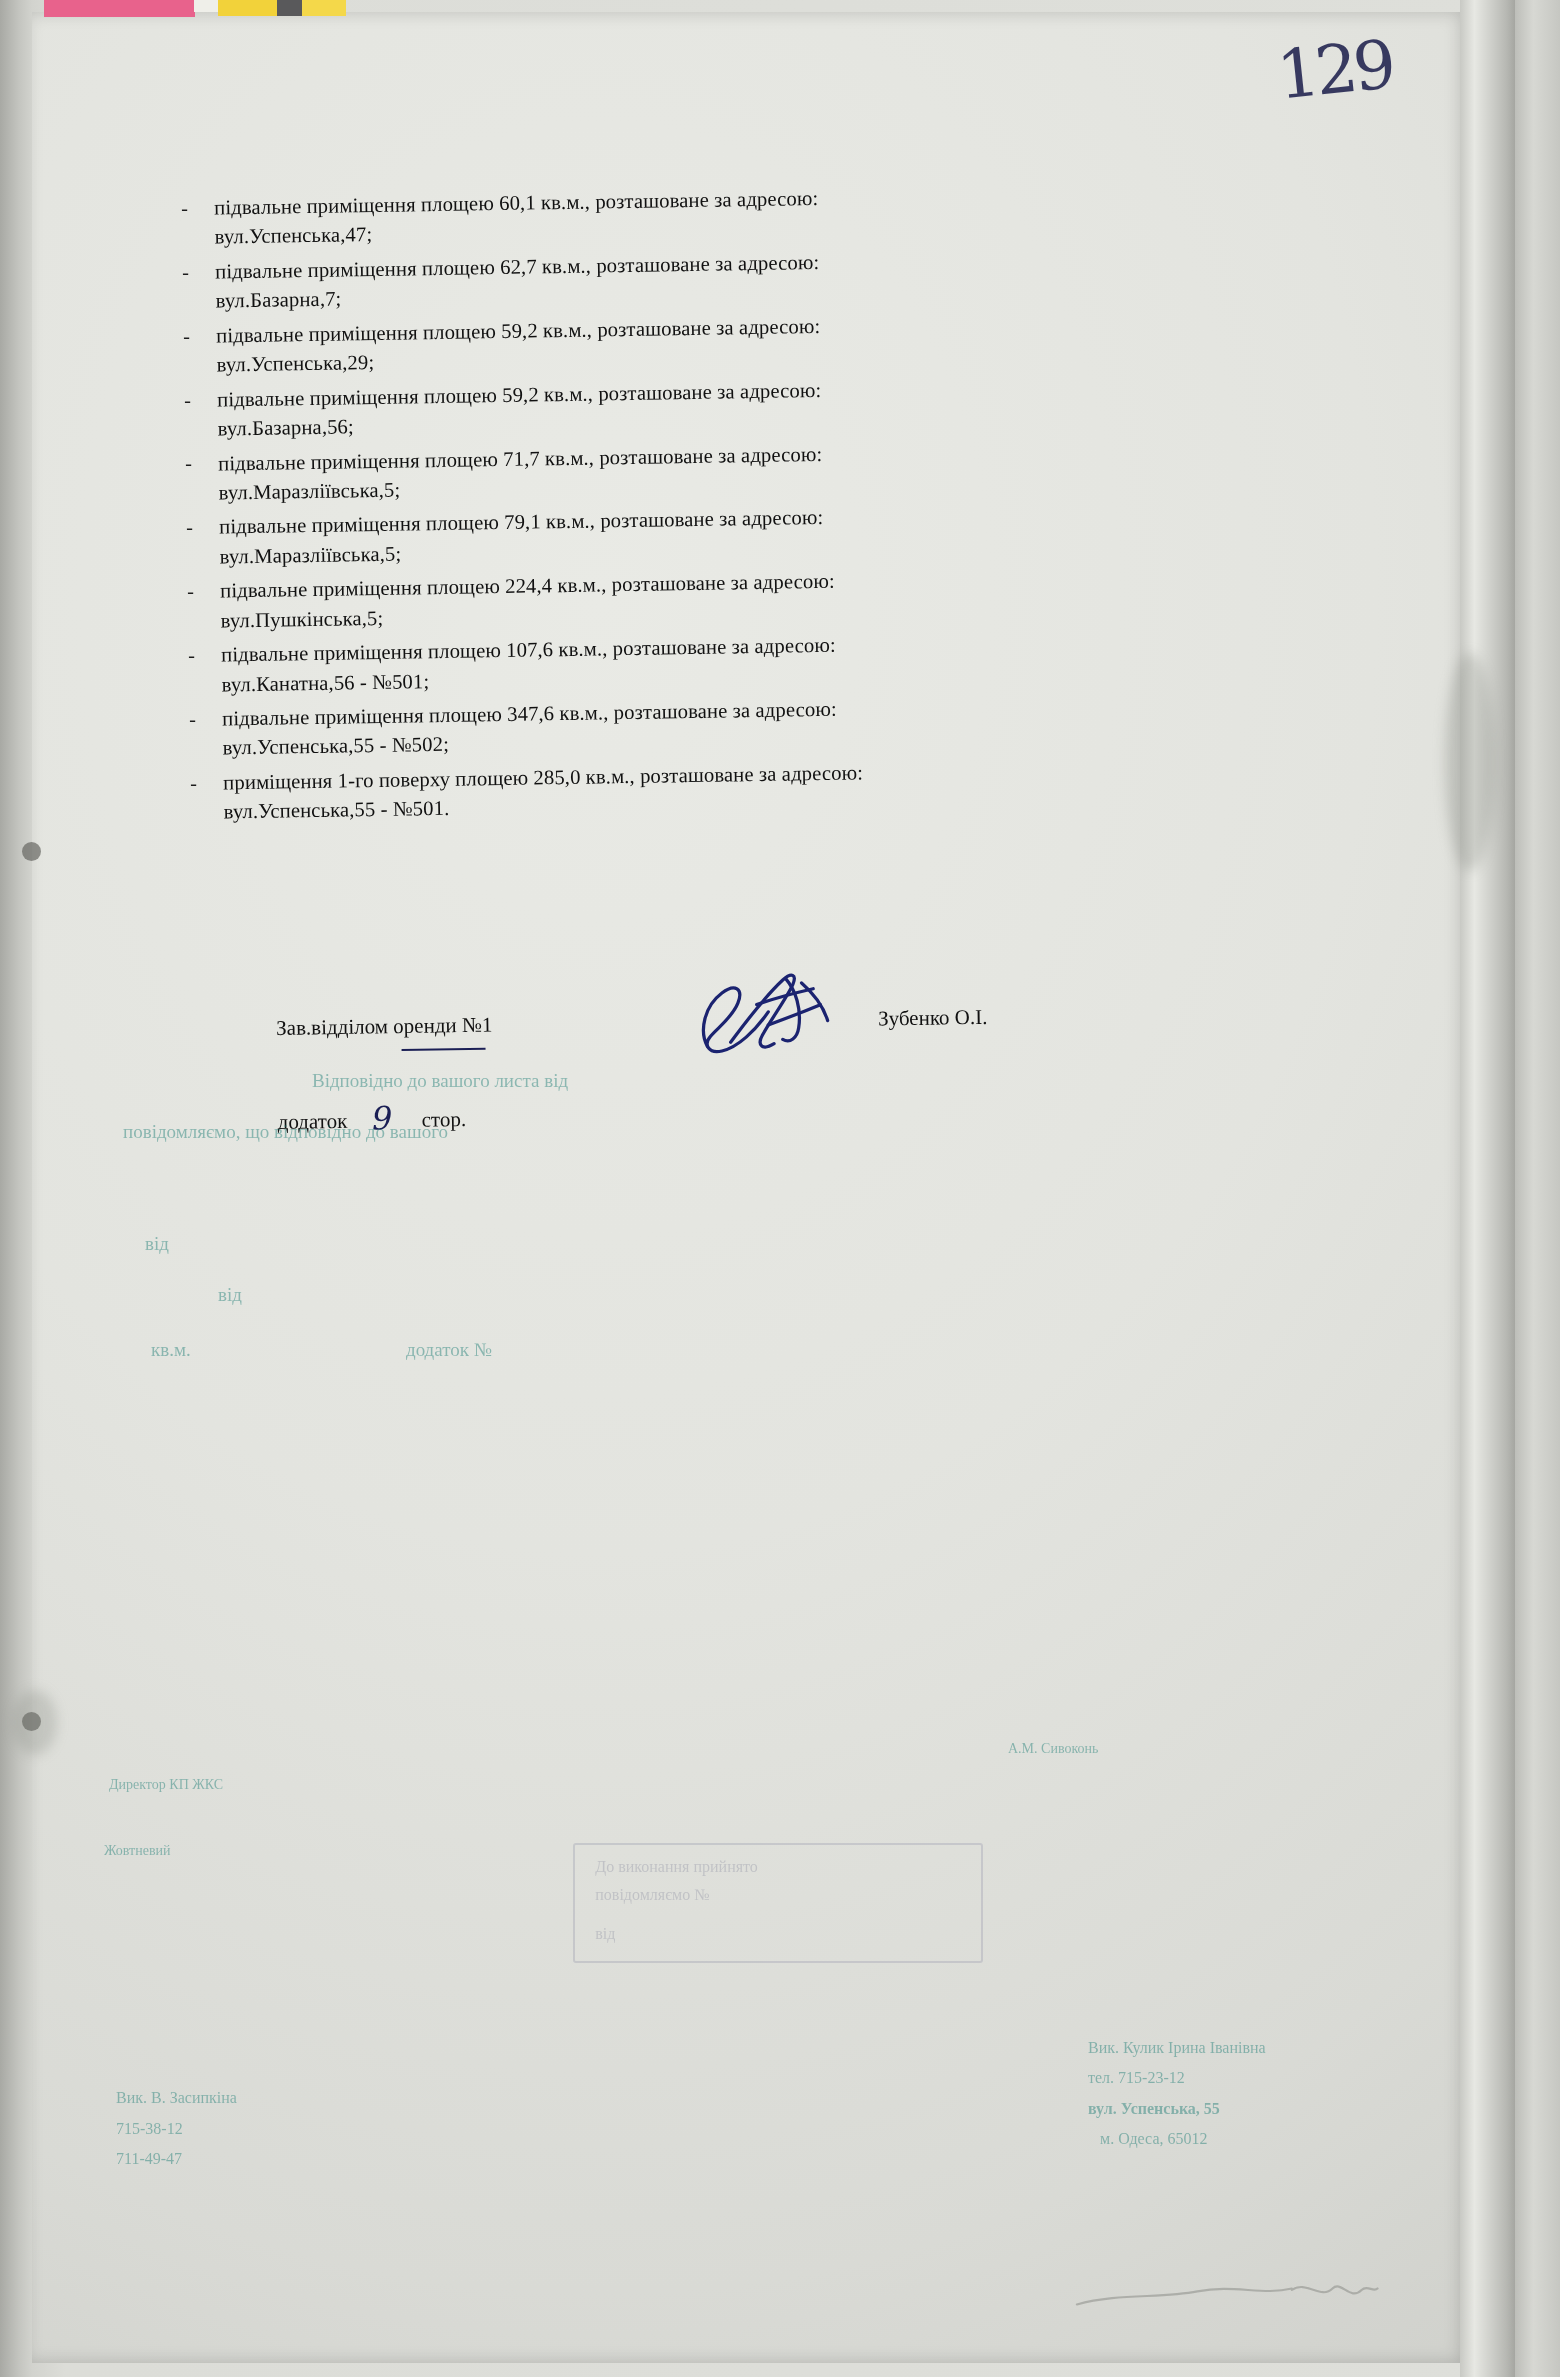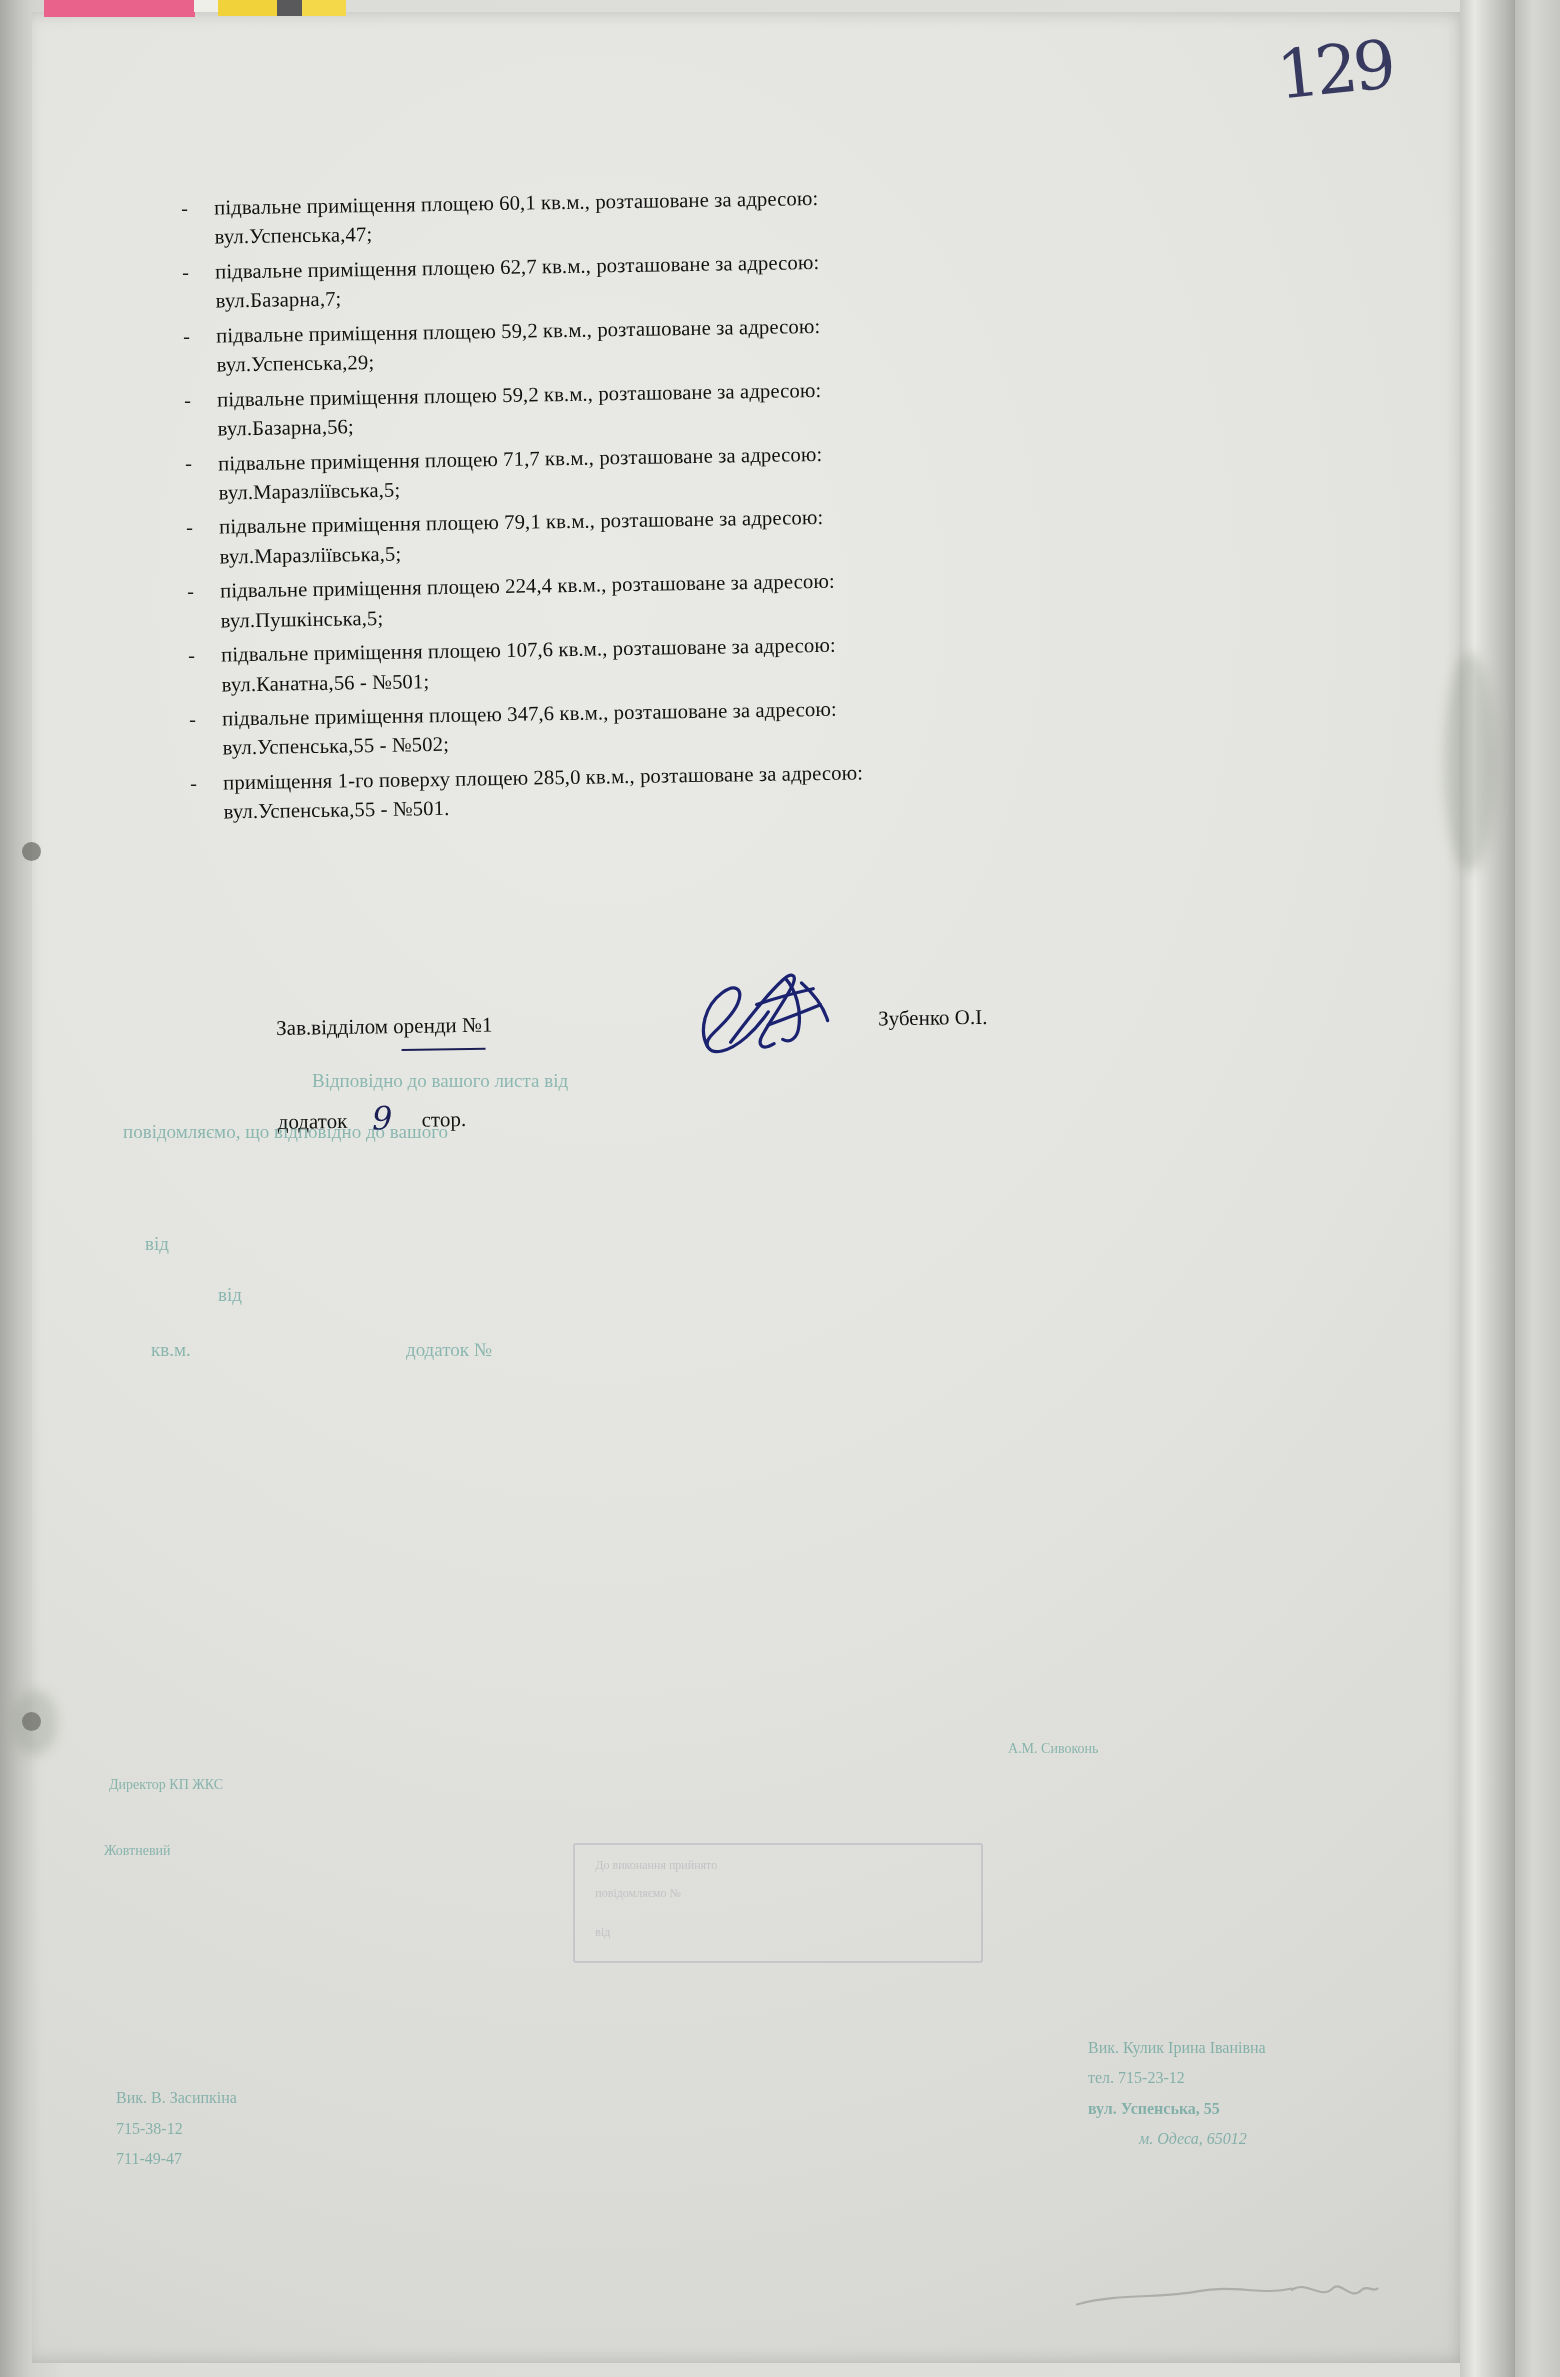--- a/index.html
+++ b/index.html
@@ -204,21 +204,21 @@
     width: 406px;
     height: 116px;
     border: 2.2px solid #9a9cae;
     opacity: 0.35;
     border-radius: 2.9px;
   }
   .ghost-stamp-line {
     position: absolute;
     left: 20.3px;
     color: #8b8da0;
-    font-size: 12px;
+    font-size: 16px;
     white-space: nowrap;
   }
   .ghost-scribble {
     position: absolute;
     left: 1074px;
     top: 2271px;
     width: 305px;
     height: 51px;
     opacity: 0.45;
     pointer-events: none;
@@ -390,21 +390,21 @@
 
   <div class="ghost-stamp">
     <span class="ghost-stamp-line" style="top:13px;">До виконання прийнято</span>
     <span class="ghost-stamp-line" style="top:41px;">повідомляємо №</span>
     <span class="ghost-stamp-line" style="top:80px;">від</span>
   </div>
 
   <div class="ghost ghost-sm" style="left:1088px; top:2039px;">Вик. Кулик Ірина Іванівна</div>
   <div class="ghost ghost-sm" style="left:1088px; top:2069px;">тел. 715-23-12</div>
   <div class="ghost ghost-sm" style="left:1088px; top:2100px;font-weight:bold;">вул. Успенська, 55</div>
-  <div class="ghost ghost-sm" style="left:1139px; top:2130px;font-style:italic;">м. Одеса, 65012</div>
+  <div class="ghost ghost-sm" style="left:1100px; top:2130px;">м. Одеса, 65012</div>
 
   <div class="ghost ghost-sm" style="left:116px; top:2089px;">Вик. В. Засипкіна</div>
   <div class="ghost ghost-sm" style="left:116px; top:2120px;">715-38-12</div>
   <div class="ghost ghost-sm" style="left:116px; top:2150px;">711-49-47</div>
 
   <svg class="ghost-scribble" viewBox="0 0 420 70">
     <g fill="none" stroke="#7c7e79" stroke-width="3" stroke-linecap="round">
       <path d="M4 46 C60 30, 120 38, 170 28 C220 18, 260 34, 300 24"></path>
       <path d="M300 26 C320 12, 340 40, 356 24 C368 12, 380 42, 396 26 C404 18, 412 30, 418 24"></path>
     </g>

